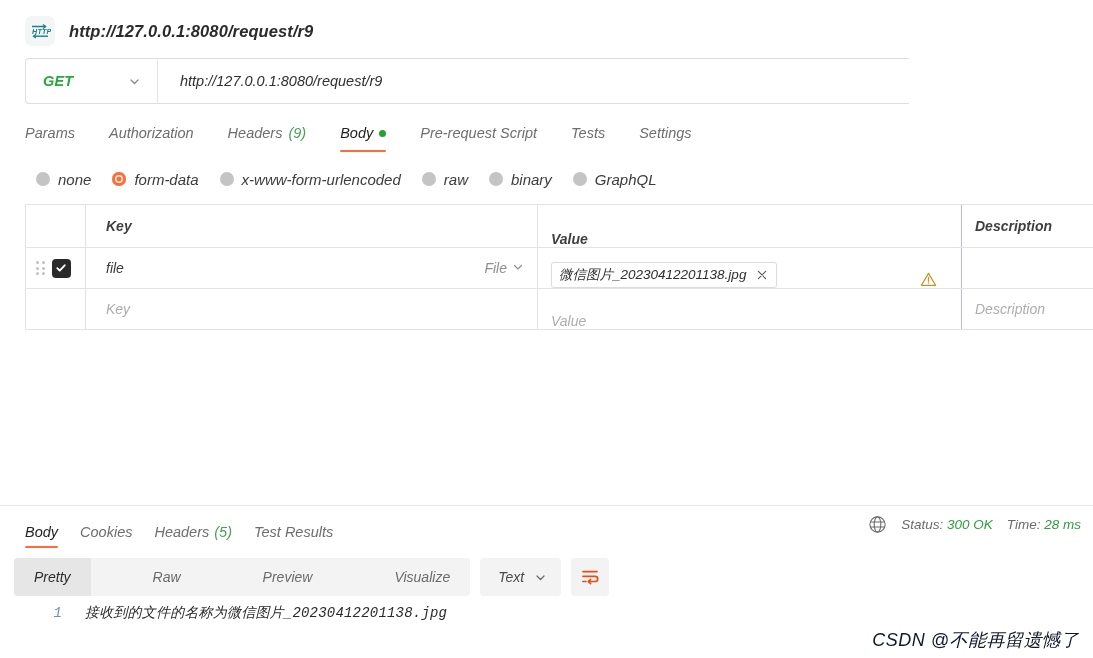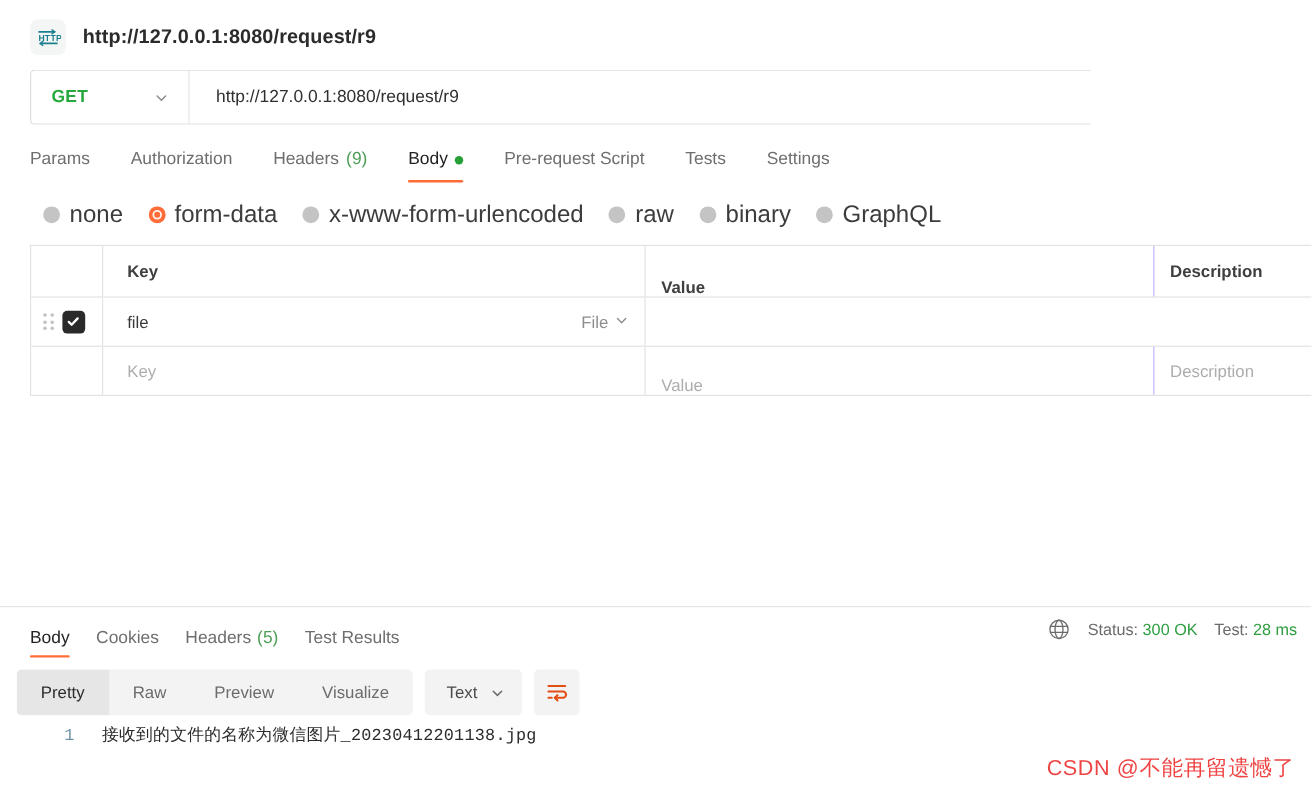--- a/index.html
+++ b/index.html
@@ -9,20 +9,21 @@
     overflow: hidden;
     background: #ffffff;
     font-family: "Liberation Sans", "DejaVu Sans", sans-serif;
     -webkit-font-smoothing: antialiased;
   }
   #app {
     position: relative;
     width: 1093px; height: 658px;
     background: #fff;
     overflow: hidden;
+    font-style: italic;
   }
 
   
   .titlebar {
     display: flex; align-items: center;
     gap: 14px;
     padding: 14px 0 10px 25px;
     height: 58px;
   }
   .http-icon {
@@ -109,21 +110,21 @@
   }
   .radio-item { display: flex; align-items: center; gap: 8px; }
   .radio-dot {
     width: 14px; height: 14px; border-radius: 50%;
     background: #c4c4c4; flex: none;
   }
   .radio-dot.on {
     background: #ff6c37;
     box-shadow: inset 0 0 0 3px #ff6c37, inset 0 0 0 4.5px #fff2ec;
   }
-  .radio-label { font-size: 20px; color: #3c3c3c; }
+  .radio-label { font-size: 15px; color: #3c3c3c; }
 
   
   .kv-table {
     margin-left: 25px;
     width: 1090px;
     border: 1px solid #e3e3e3;
     border-right: none;
     border-bottom: none;
     margin-top: 12px;
   }
@@ -239,20 +240,21 @@
   .resp-toolbar {
     position: absolute; top: 558px; left: 14px;
     display: flex; align-items: center; gap: 10px;
   }
   .seg {
     display: flex; align-items: center;
     background: #f3f3f3;
     border-radius: 4px;
     height: 38px;
     overflow: hidden;
+    gap: 42px;
   }
   .seg-item {
     font-size: 14px; color: #6b6b6b;
     padding: 0 20px;
     height: 38px;
     display: flex; align-items: center;
   }
   .seg-item.active { background: #e6e6e6; color: #2c2c2c; }
   .dd {
     display: flex; align-items: center; gap: 10px;
@@ -276,21 +278,21 @@
   .line-no {
     width: 62px; text-align: right; color: #6f94a8;
     flex: none;
   }
   .line-txt { color: #2b2b2b; padding-left: 23px; letter-spacing: .2px; }
 
   .watermark {
     position: absolute;
     right: 14px; bottom: 6px;
     font-size: 18px;
-    color: #ef4444;
+    color: #0f172a;
     letter-spacing: .5px;
     white-space: nowrap;
   }
 </style>
 </head>
 <body>
 
 <div id="app">
 
   <div class="titlebar">
@@ -408,20 +410,37 @@
         <span class="td">file</span>
         <span class="type-sel">
           <span>File</span>
           <span>
             <svg width="12" height="12" viewBox="0 0 12 12">
                 <path d="M2.6 4.5 L6 7.9 L9.4 4.5" stroke="#8e8e8e" stroke-width="1.2" fill="none" stroke-linecap="round"></path>
               </svg>
           </span>
         </span>
       </div>
+      <div class="c-val">
+        <span class="file-chip">
+          <span class="file-chip-name">微信图片_20230412201138.jpg</span>
+          <span class="chip-x">
+            <svg width="12" height="12" viewBox="0 0 12 12">
+                <path d="M2.4 2.4 L9.6 9.6 M9.6 2.4 L2.4 9.6" stroke="#5c5c5c" stroke-width="1.2" stroke-linecap="round"></path>
+              </svg>
+          </span>
+        </span>
+        <span class="warn-wrap">
+          <svg width="17" height="17" viewBox="0 0 17 17">
+            <path d="M8.5 2.4 L15.6 14.3 L1.4 14.3 Z" fill="none" stroke="#c79420" stroke-width="1.25" stroke-linejoin="round"></path>
+            <path d="M8.5 6.4 L8.5 10.2" stroke="#c79420" stroke-width="1.25" stroke-linecap="round"></path>
+            <circle cx="8.5" cy="12.1" r="0.75" fill="#c79420"></circle>
+          </svg>
+        </span>
+      </div>
       <div class="c-desc">
         <span class="td"></span>
       </div>
     </div>
 
     <div class="kv-row">
       <div class="c-handle"></div>
       <div class="c-key">
         <span class="ph">Key</span>
       </div>
@@ -459,21 +478,21 @@
         <circle cx="9.5" cy="9.5" r="7.6" fill="none" stroke="#6b6b6b" stroke-width="1.1"></circle>
         <ellipse cx="9.5" cy="9.5" rx="3.3" ry="7.6" fill="none" stroke="#6b6b6b" stroke-width="1.1"></ellipse>
         <path d="M2.3 7 H16.7 M2.3 12 H16.7" stroke="#6b6b6b" stroke-width="1.1" fill="none"></path>
       </svg>
     </span>
     <span>
       <span>Status:</span>
       <span class="meta-val">300 OK</span>
     </span>
     <span>
-      <span>Test:</span>
+      <span>Time:</span>
       <span class="meta-val">28 ms</span>
     </span>
   </div>
 
   <div class="resp-toolbar">
     <div class="seg">
       <div class="seg-item active">Pretty</div>
       <div class="seg-item">Raw</div>
       <div class="seg-item">Preview</div>
       <div class="seg-item">Visualize</div>

